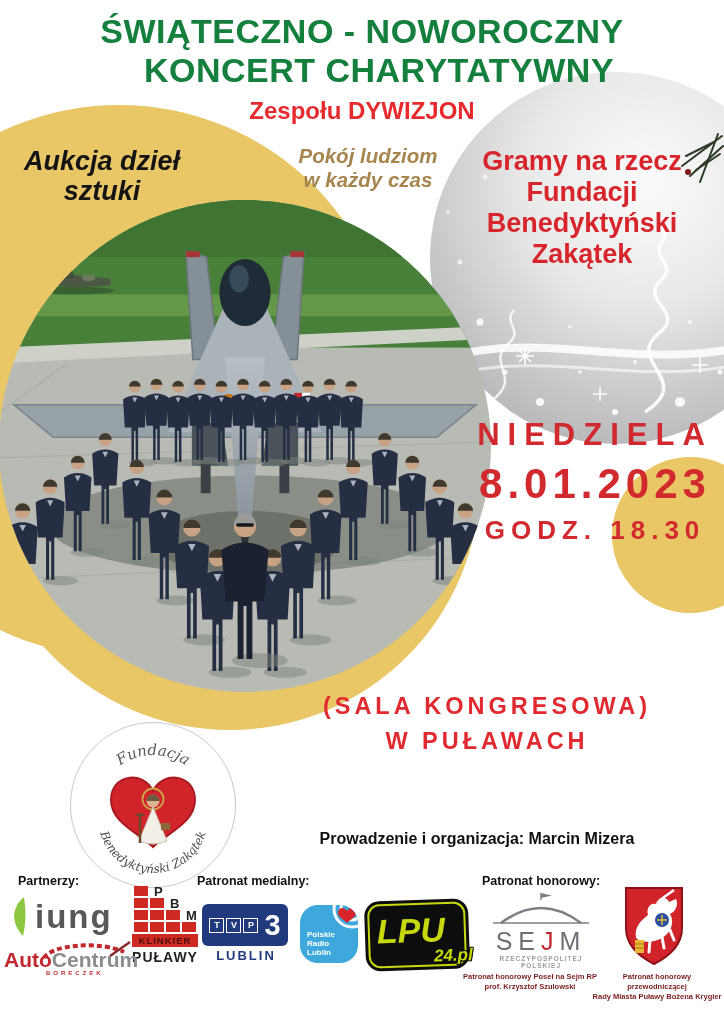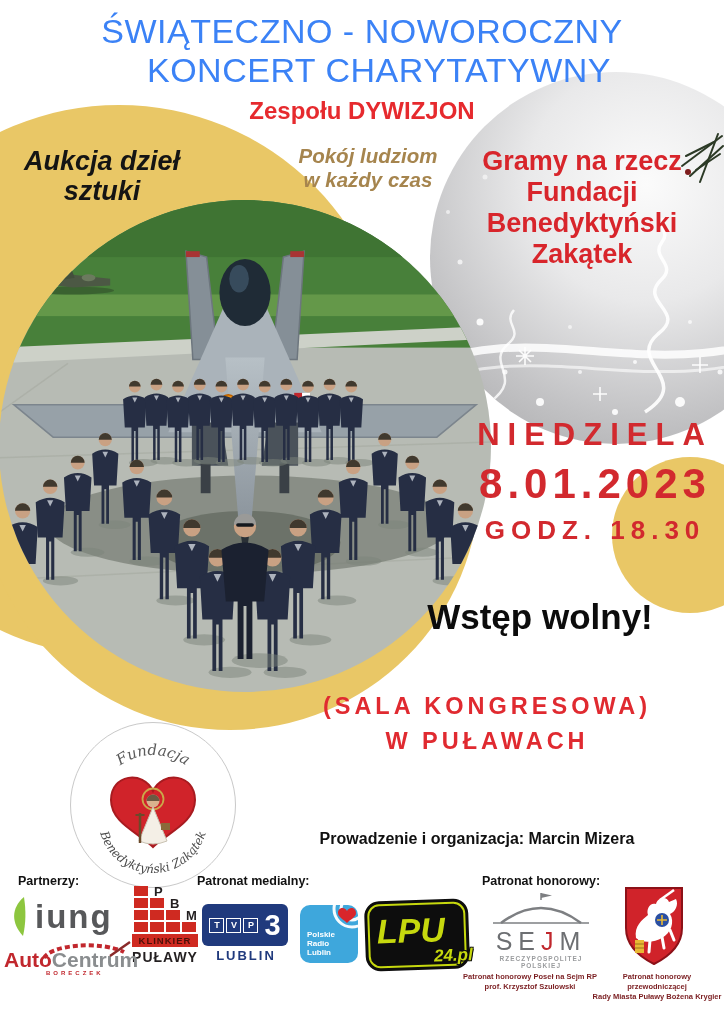--- a/index.html
+++ b/index.html
@@ -4,21 +4,21 @@
 <style>
   html,body{margin:0;padding:0;background:#888;}
   .poster{
     position:relative;width:724px;height:1024px;margin:0 auto;
     background:#ffffff;overflow:hidden;
     font-family:"Liberation Sans",sans-serif;
   }
   .abs{position:absolute;}
   .ctr{text-align:center;}
   
-  .title{left:0;top:12px;width:724px;font-size:34px;font-weight:400;color:#3b82f6;letter-spacing:.5px;z-index:4;}
+  .title{left:0;top:12px;width:724px;font-size:34px;font-weight:700;color:#15803d;letter-spacing:.5px;z-index:4;}
   .title2{top:51px;padding-left:17px;}
   .subtitle{left:0;top:97px;width:724px;font-size:24px;font-weight:800;color:#e62a2e;z-index:4;}
   
   .circle{border-radius:50%;}
   .yellowA{left:-157px;top:105px;width:552px;height:552px;background:#e9c766;z-index:0;}
   .yellowB{left:-20px;top:230px;width:500px;height:500px;background:#e9c766;z-index:0;}
   .yellowC{left:612px;top:457px;width:156px;height:156px;background:#e9c766;z-index:0;}
   .ball{
     left:430px;top:72px;width:372px;height:372px;border-radius:50%;overflow:hidden;z-index:0;
     background:radial-gradient(circle at 58% 30%, #fbfbfb 0%, #e9e9ea 35%, #c2c2c4 70%, #a3a3a5 100%);
@@ -49,21 +49,21 @@
   .autoc{left:4px;top:948px;width:130px;z-index:4;}
   .autoc .line{font-size:21px;font-weight:800;white-space:nowrap;}
   .autoc .auto{color:#c1272d;}
   .autoc .centrum{color:#8a8d8f;}
   .autoc .sub{font-size:6px;letter-spacing:3px;color:#c1272d;font-weight:700;margin-left:42px;margin-top:-2px;}
   .tvp{left:202px;top:904px;width:88px;z-index:4;}
   .tvpbox{width:86px;height:42px;background:#203a7d;border-radius:6px;display:flex;align-items:center;justify-content:center;gap:2px;}
   .tvpcell{width:13px;height:13px;border:1.5px solid #fff;color:#fff;font-size:9px;font-weight:800;display:flex;align-items:center;justify-content:center;}
   .tvp3{color:#fff;font-size:29px;font-weight:800;margin-left:4px;}
   .tvpcity{font-size:13px;font-weight:800;letter-spacing:2px;color:#203a7d;margin-top:2px;}
-  .radio{left:300px;top:905px;width:58px;height:58px;background:#3ea7dc;border-radius:10px;overflow:hidden;z-index:4;}
+  .radio{left:300px;top:905px;width:58px;height:58px;background:#3ea7dc;border-radius:18px;overflow:hidden;z-index:4;}
   .radio .txt{position:absolute;left:7px;bottom:6px;color:#fff;font-size:8px;line-height:9px;font-weight:800;}
   .lpu{left:368px;top:903px;width:94px;height:60px;background:#0d0d0d;border:2px solid #c6d80e;border-radius:12px;
        box-shadow:0 0 0 3px #0d0d0d;transform:rotate(-2deg);z-index:4;}
   .lpu .main{position:absolute;left:7px;top:6px;font-size:34px;font-weight:800;font-style:italic;color:#c6d80e;}
   .lpu .sub{position:absolute;right:-8px;bottom:-2px;font-size:17px;font-weight:800;font-style:italic;color:#c6d80e;
             text-shadow:-1px -1px 0 #0d0d0d,1px -1px 0 #0d0d0d,-1px 1px 0 #0d0d0d,1px 1px 0 #0d0d0d;}
   .sejm{left:486px;top:891px;width:110px;text-align:center;z-index:4;}
   .sejmword{font-size:25px;font-weight:500;color:#6d6f72;letter-spacing:6px;line-height:24px;}
   .sejmword .j{color:#c0272d;}
   .sejmsub{font-size:6.5px;font-weight:700;letter-spacing:1px;color:#9a9c9e;margin-top:2px;}
@@ -247,21 +247,20 @@
   <div class="abs ctr gramy">
     <div>Gramy na rzecz</div>
     <div>Fundacji</div>
     <div>Benedyktyński</div>
     <div>Zakątek</div>
   </div>
 
   <div class="abs ctr day">NIEDZIELA</div>
   <div class="abs ctr date">8.01.2023</div>
   <div class="abs ctr time">GODZ. 18.30</div>
-  <div class="abs ctr admission">Wstęp wolny!</div>
 
   <div class="abs ctr venue">
     <div>(SALA KONGRESOWA)</div>
     <div>W PUŁAWACH</div>
   </div>
 
   <div class="abs ctr organizer">Prowadzenie i organizacja:  Marcin Mizera</div>
 
   <div class="abs found">
     <svg width="164" height="164" viewBox="0 0 164 164">

